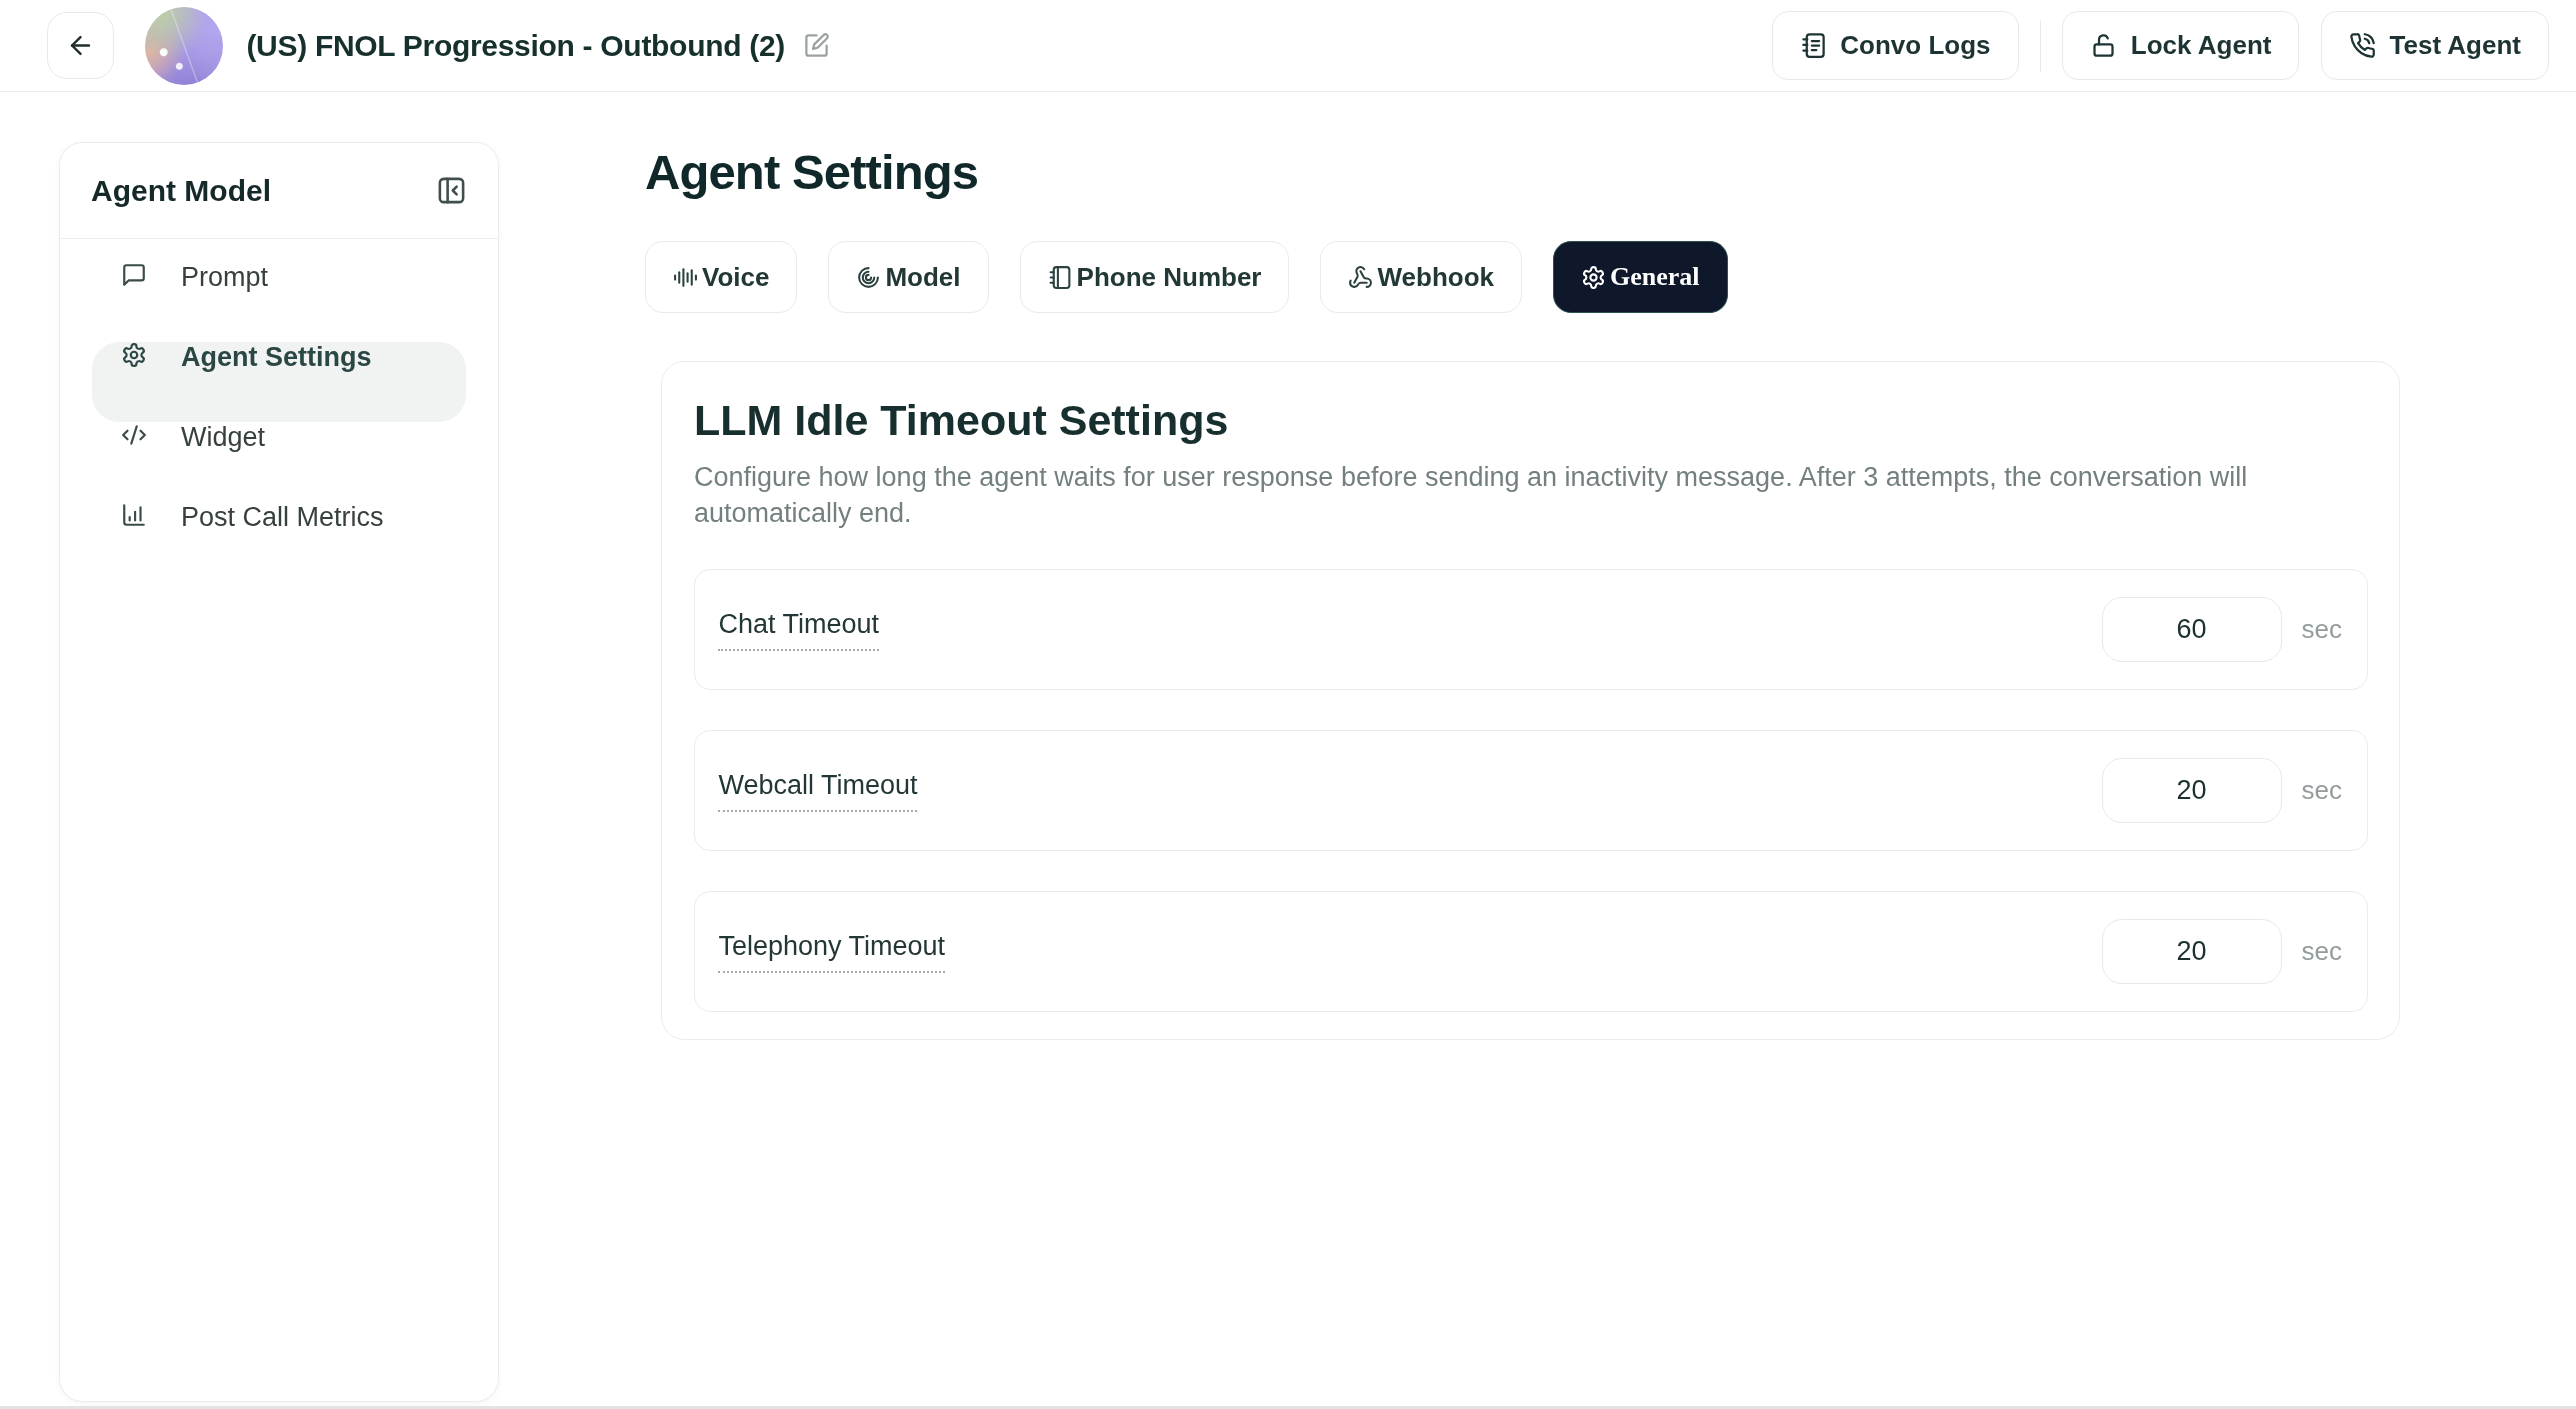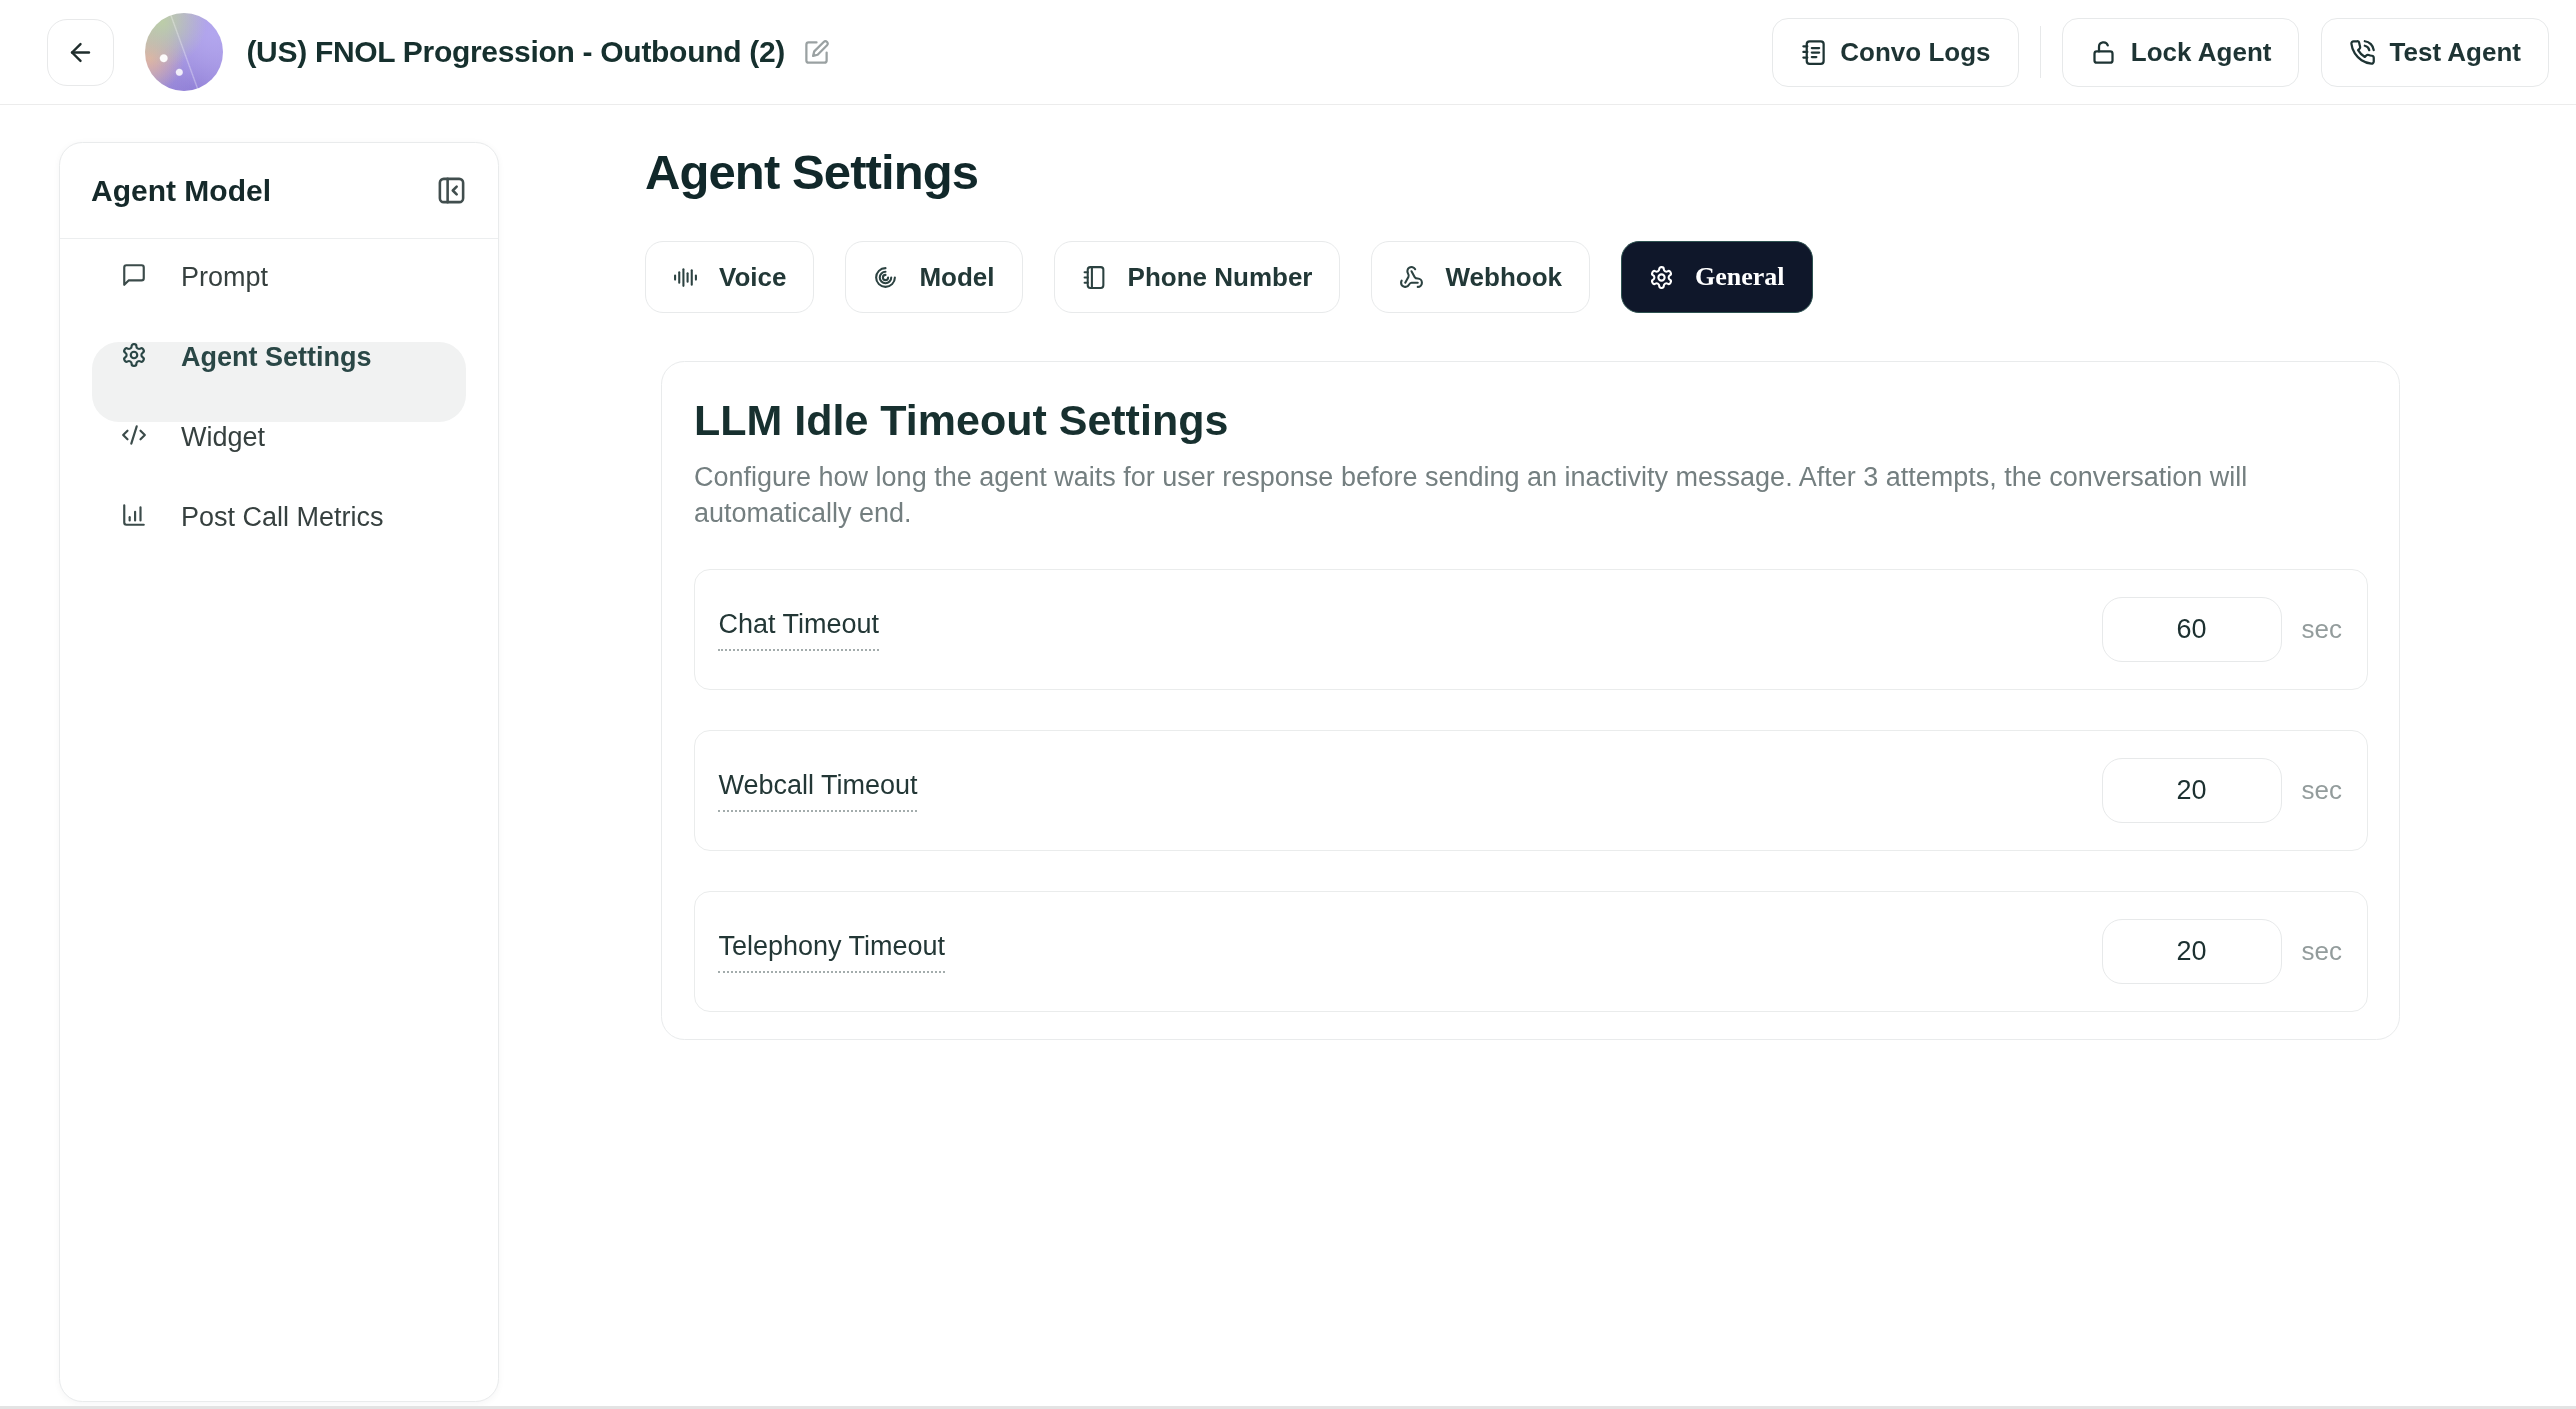--- a/index.html
+++ b/index.html
@@ -1,20 +1,20 @@
 <!DOCTYPE html>
 <html style="font-size:14.4px"><head>
 <meta charset="utf-8">
 <style>
   * { margin:0; padding:0; box-sizing:border-box; }
   html,body { width:2576px; height:1410px; overflow:hidden; background:#ffffff;
     font-family:"Liberation Sans", sans-serif; color:#1c3231; }
 
   
-  .header { position:absolute; top:0; left:0; width:2576px; height:105px; background:#fff;
+  .header { position:absolute; top:0; left:0; width:2576px; height:92px; background:#fff;
     border-bottom:1.8px solid #ececec; display:flex; align-items:center; padding:0 27px 0 47px; }
   .back-btn { width:67px; height:67px; border:1.8px solid #e8e9ea; border-radius:20px; background:#fff;
     display:flex; align-items:center; justify-content:center; cursor:pointer; flex:0 0 auto; }
   .avatar { width:78px; height:78px; border-radius:50%; margin-left:31px; flex:0 0 auto;
     background:
       radial-gradient(circle at 24% 58%, rgba(255,255,255,.95) 0 4.5%, rgba(255,255,255,0) 6%),
       radial-gradient(circle at 44% 76%, rgba(255,255,255,.85) 0 4%, rgba(255,255,255,0) 5.5%),
       linear-gradient(70deg, rgba(255,255,255,0) 49%, rgba(255,255,255,.35) 50.2%, rgba(255,255,255,0) 51.5%),
       radial-gradient(81px 81px at 22% 12%, #bccda8 0%, rgba(188,205,168,0) 55%),
       radial-gradient(72px 72px at 6% 58%, #e0b2a3 0%, rgba(224,178,163,0) 48%),
@@ -47,21 +47,21 @@
     border-radius:27px; cursor:pointer; font-size:27px; font-weight:500; color:#36403f; }
   .side-item .ic { color:#3b4b4a; display:flex; }
   .side-item.active { background:#f1f2f2; color:#2a4746; font-weight:600; }
   .side-item.active .ic { color:#2a4645; }
 
   
   .page-title { position:absolute; left:645px; top:144px; font-size:49px; font-weight:700;
     color:#11282a; letter-spacing:-0.9px; }
   .tabs { position:absolute; left:645px; top:241px; display:flex; gap:31px; }
   .tab { height:72px; padding:0 27px; border:1.8px solid #e8eaeb; border-radius:18px; background:#fff;
-    display:flex; align-items:center; gap:21px; font-size:26px; font-weight:600; color:#223837;
+    display:flex; align-items:center; gap:4px; font-size:26px; font-weight:600; color:#223837;
     cursor:pointer; white-space:nowrap; font-family:inherit; }
   .tab .ic { display:flex; color:#2c4241; }
   .tab.active { background:#0f172a; border-color:#2d5250; color:#ffffff;font-family:Liberation Serif, serif; }
   .tab.active .ic { color:#ffffff; }
 
   .card { position:absolute; left:661px; top:361px; width:1739px; height:679px; background:#fff;
     border:1.8px solid #e9ebec; border-radius:23.4px; padding:34px 31px 0 32px; }
   .card-title { font-size:43px; font-weight:700; color:#17302f; }
   .card-desc { font-size:27px; color:#747f80; line-height:36px; margin-top:14.4px; max-width:1636px; }
   .rows { margin-top:38px; }

